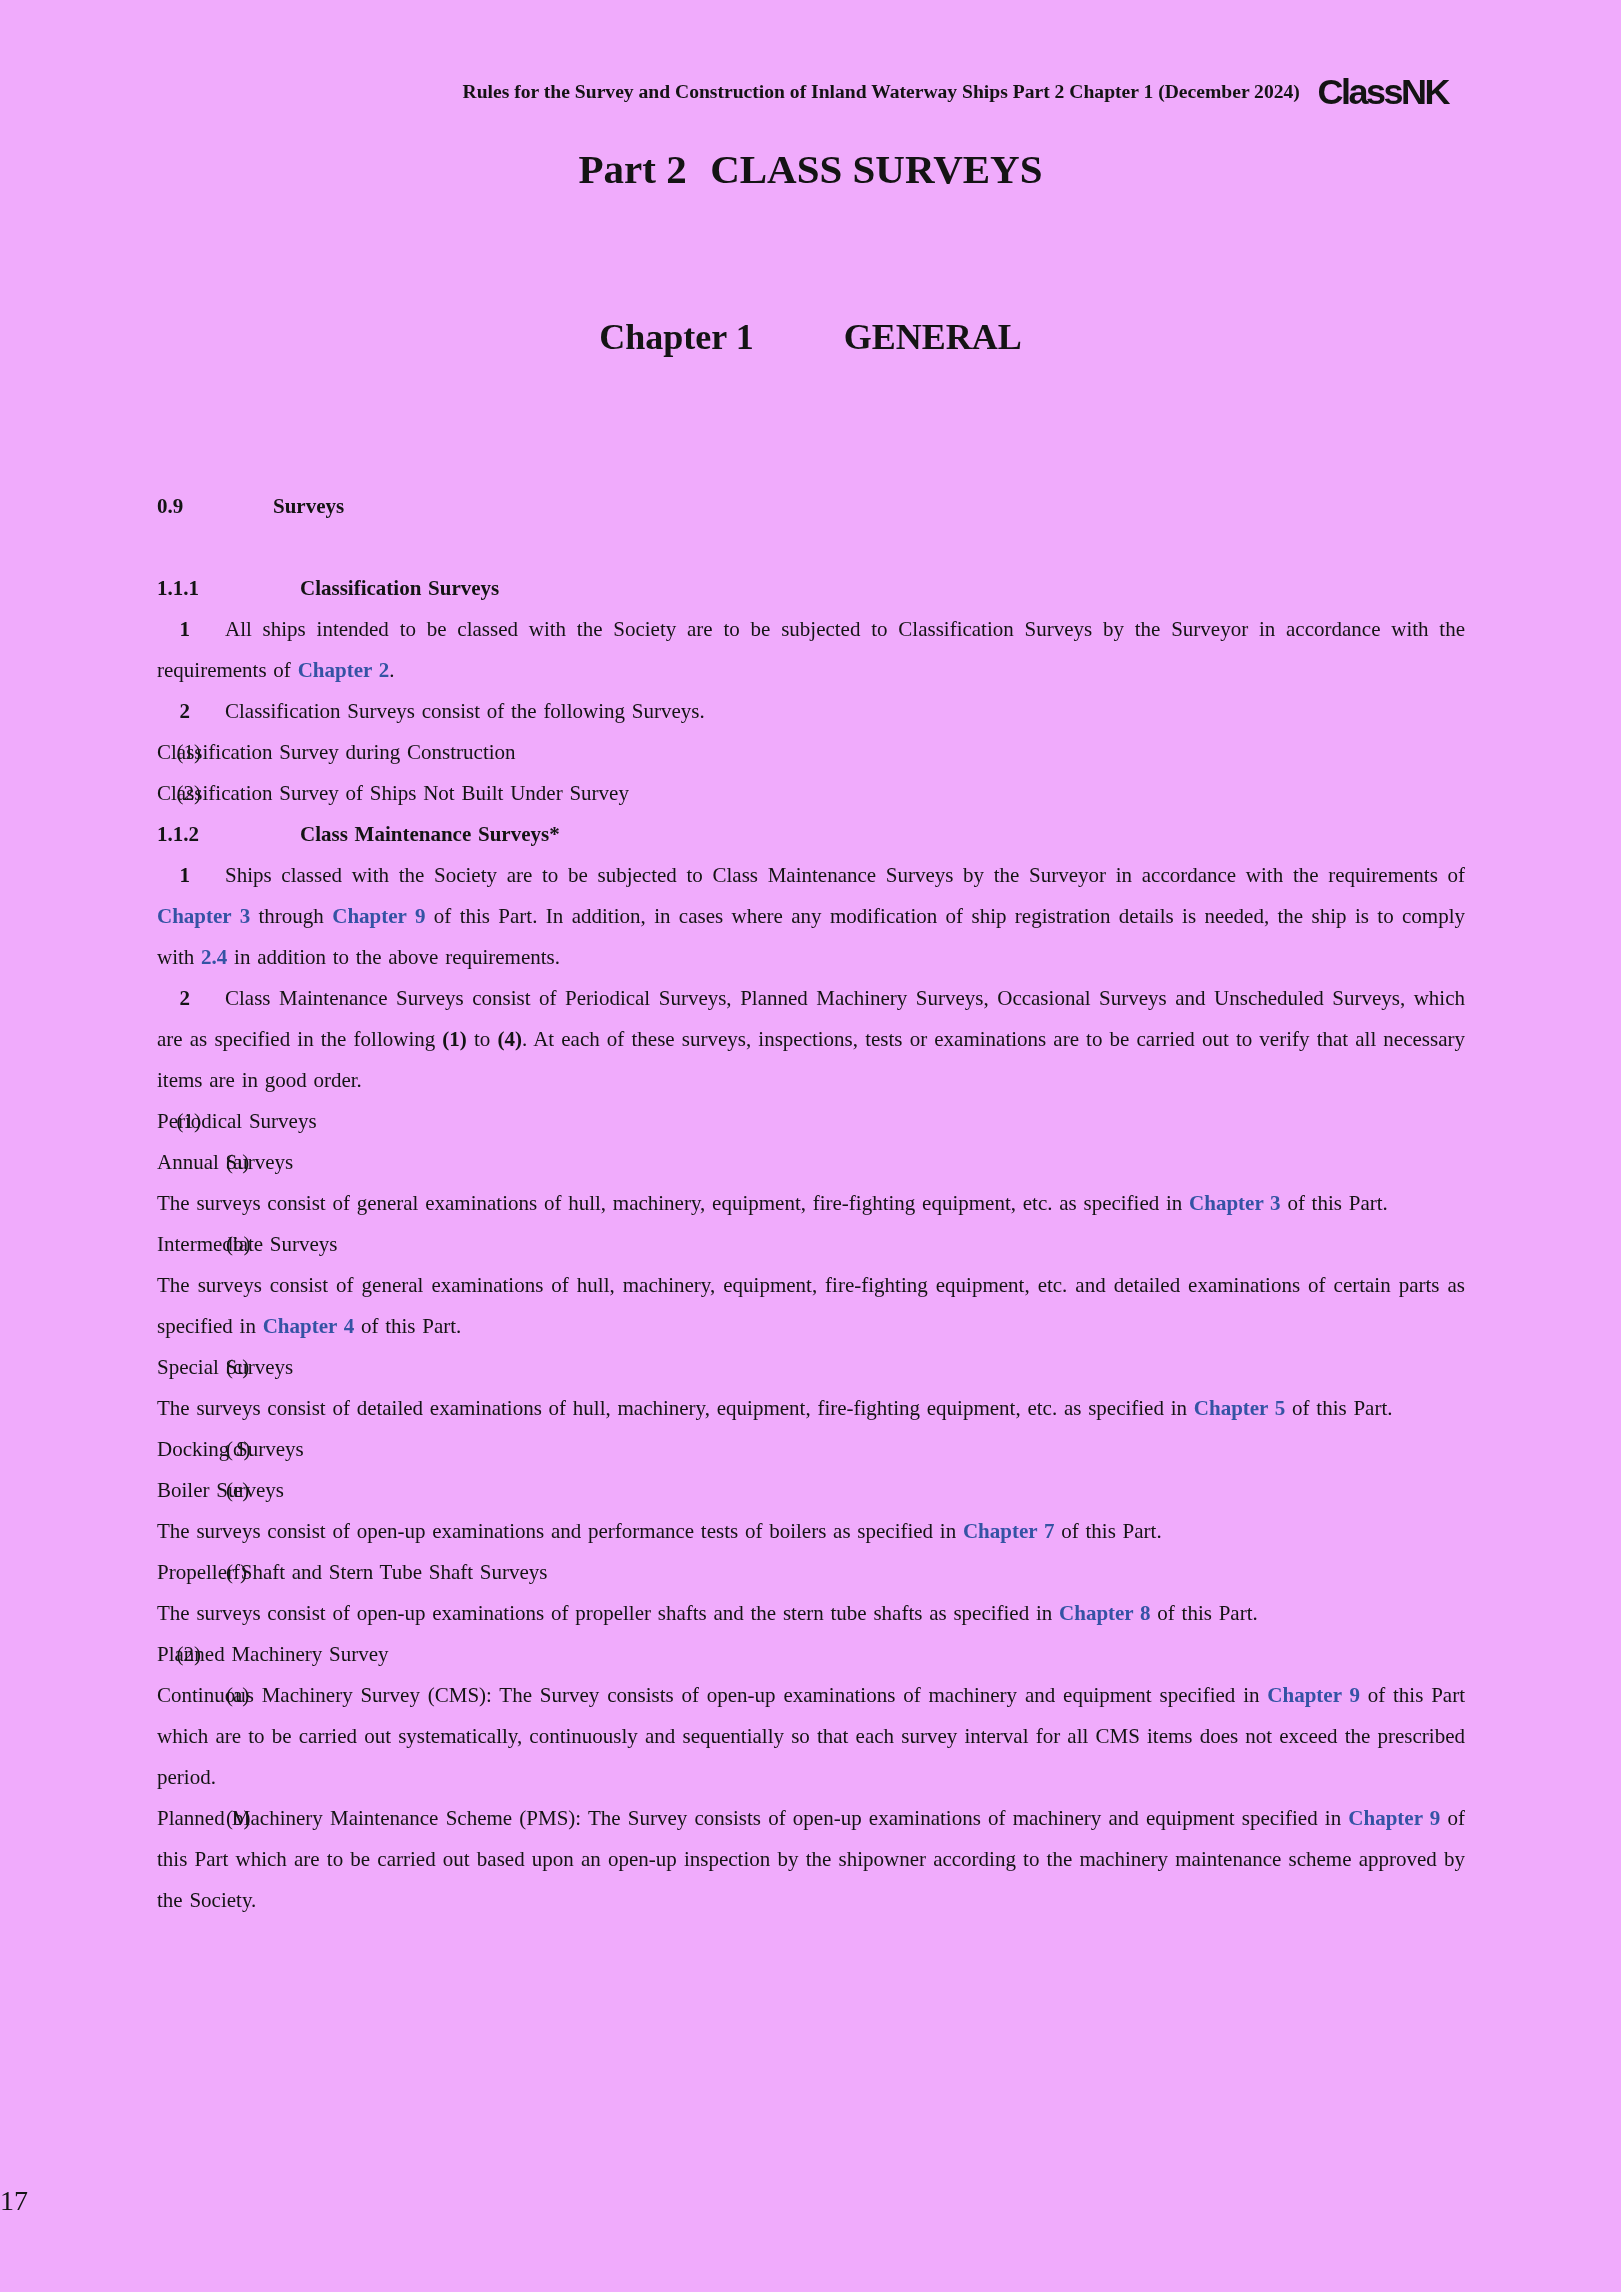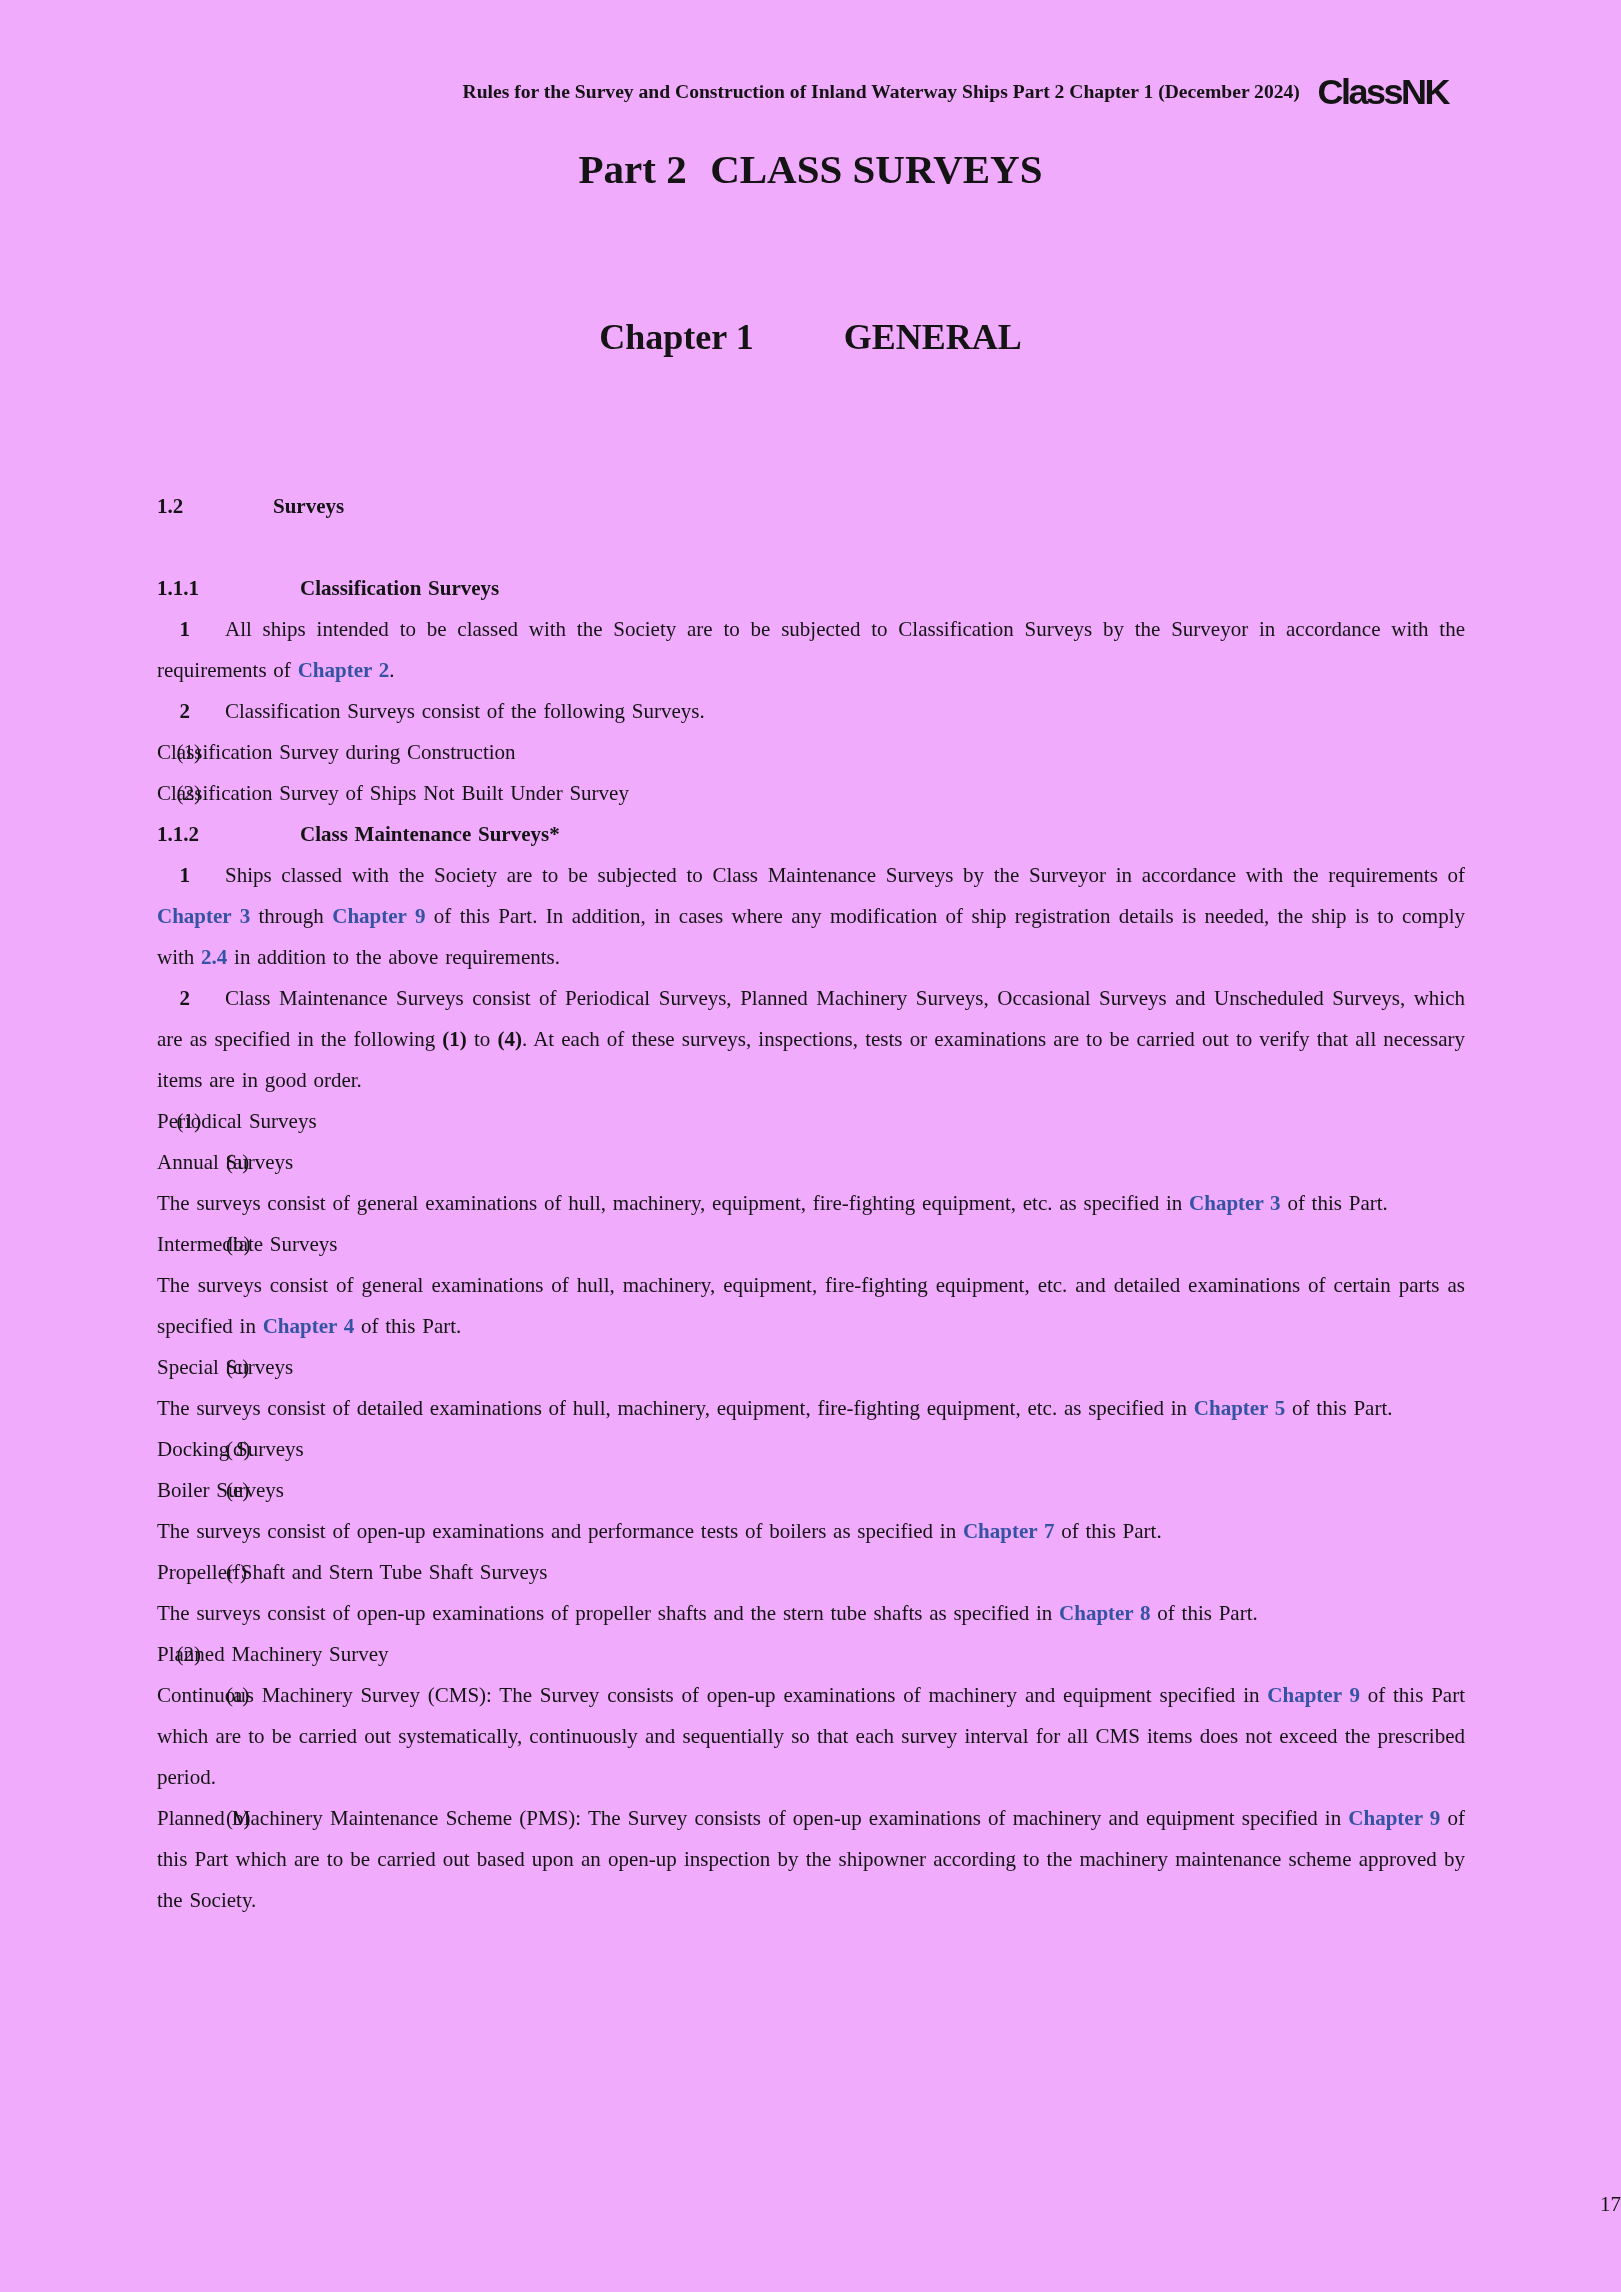--- a/index.html
+++ b/index.html
@@ -48,21 +48,21 @@
   .pnumd .pnum{font-weight:bold; margin-left:22.5px; margin-right:35px;}
   .item1{position:relative; padding-left:75px;}
   .item1 > .label{position:absolute; left:19.6px; top:0;}
   .item2,.body2{position:relative; padding-left:129px; text-align:justify;}
   .item2 > .label{position:absolute; left:69px; top:0;}
   .xref{font-weight:bold; color:var(--link,#3453A4); text-decoration:none; cursor:pointer;margin-top:36px;}
   .bseg{font-weight:bold;}
   
   .page-footer{
     position:absolute; bottom:78px; left:0; width:100%;
-    text-align:right; font-size:21px; line-height:1;
+    text-align:left; font-size:28px; line-height:1;
   }
 </style>
 </head>
 <body>
 
 <div class="page" style="--link: #3453A4; color: rgb(20, 20, 20);">
 
   <div class="page-header">
     <span class="header-title">Rules for the Survey and Construction of Inland Waterway Ships Part 2 Chapter 1 (December 2024)</span>
     <span class="logo">ClassNK</span>
@@ -70,21 +70,21 @@
 
   <div class="part-title">
     <span class="part-label">Part 2</span><span>CLASS SURVEYS</span>
   </div>
 
   <div class="chapter-line">
     <span class="chapter-label">Chapter 1</span><span>GENERAL</span>
   </div>
 
   <div class="content">
-      <div class="hd h2"><span class="hnum">1.2</span><span class="htitle">Surveys</span></div>
+      <div class="hd h2"><span class="hnum">0.9</span><span class="htitle">Surveys</span></div>
       <div class="hd h3"><span class="hnum">1.1.1</span><span class="htitle">Classification Surveys</span></div>
       <p class="pnumd"><span class="pnum">1</span>All ships intended to be classed with the Society are to be subjected to Classification Surveys by the Surveyor in accordance with the requirements of <a class="xref">Chapter 2</a>.</p>
       <p class="pnumd"><span class="pnum">2</span>Classification Surveys consist of the following Surveys.</p>
       <p class="item1"><span class="label">(1)</span>Classification Survey during Construction</p>
       <p class="item1"><span class="label">(2)</span>Classification Survey of Ships Not Built Under Survey</p>
       <div class="hd h3"><span class="hnum">1.1.2</span><span class="htitle">Class Maintenance Surveys*</span></div>
       <p class="pnumd"><span class="pnum">1</span>Ships classed with the Society are to be subjected to Class Maintenance Surveys by the Surveyor in accordance with the requirements of <a class="xref">Chapter 3</a> through <a class="xref">Chapter 9</a> of this Part. In addition, in cases where any modification of ship registration details is needed, the ship is to comply with <a class="xref">2.4</a> in addition to the above requirements.</p>
       <p class="pnumd"><span class="pnum">2</span>Class Maintenance Surveys consist of Periodical Surveys, Planned Machinery Surveys, Occasional Surveys and Unscheduled Surveys, which are as specified in the following <span class="bseg">(1)</span> to <span class="bseg">(4)</span>. At each of these surveys, inspections, tests or examinations are to be carried out to verify that all necessary items are in good order.</p>
       <p class="item1"><span class="label">(1)</span>Periodical Surveys</p>
       <p class="item2"><span class="label">(a)</span>Annual Surveys</p>

